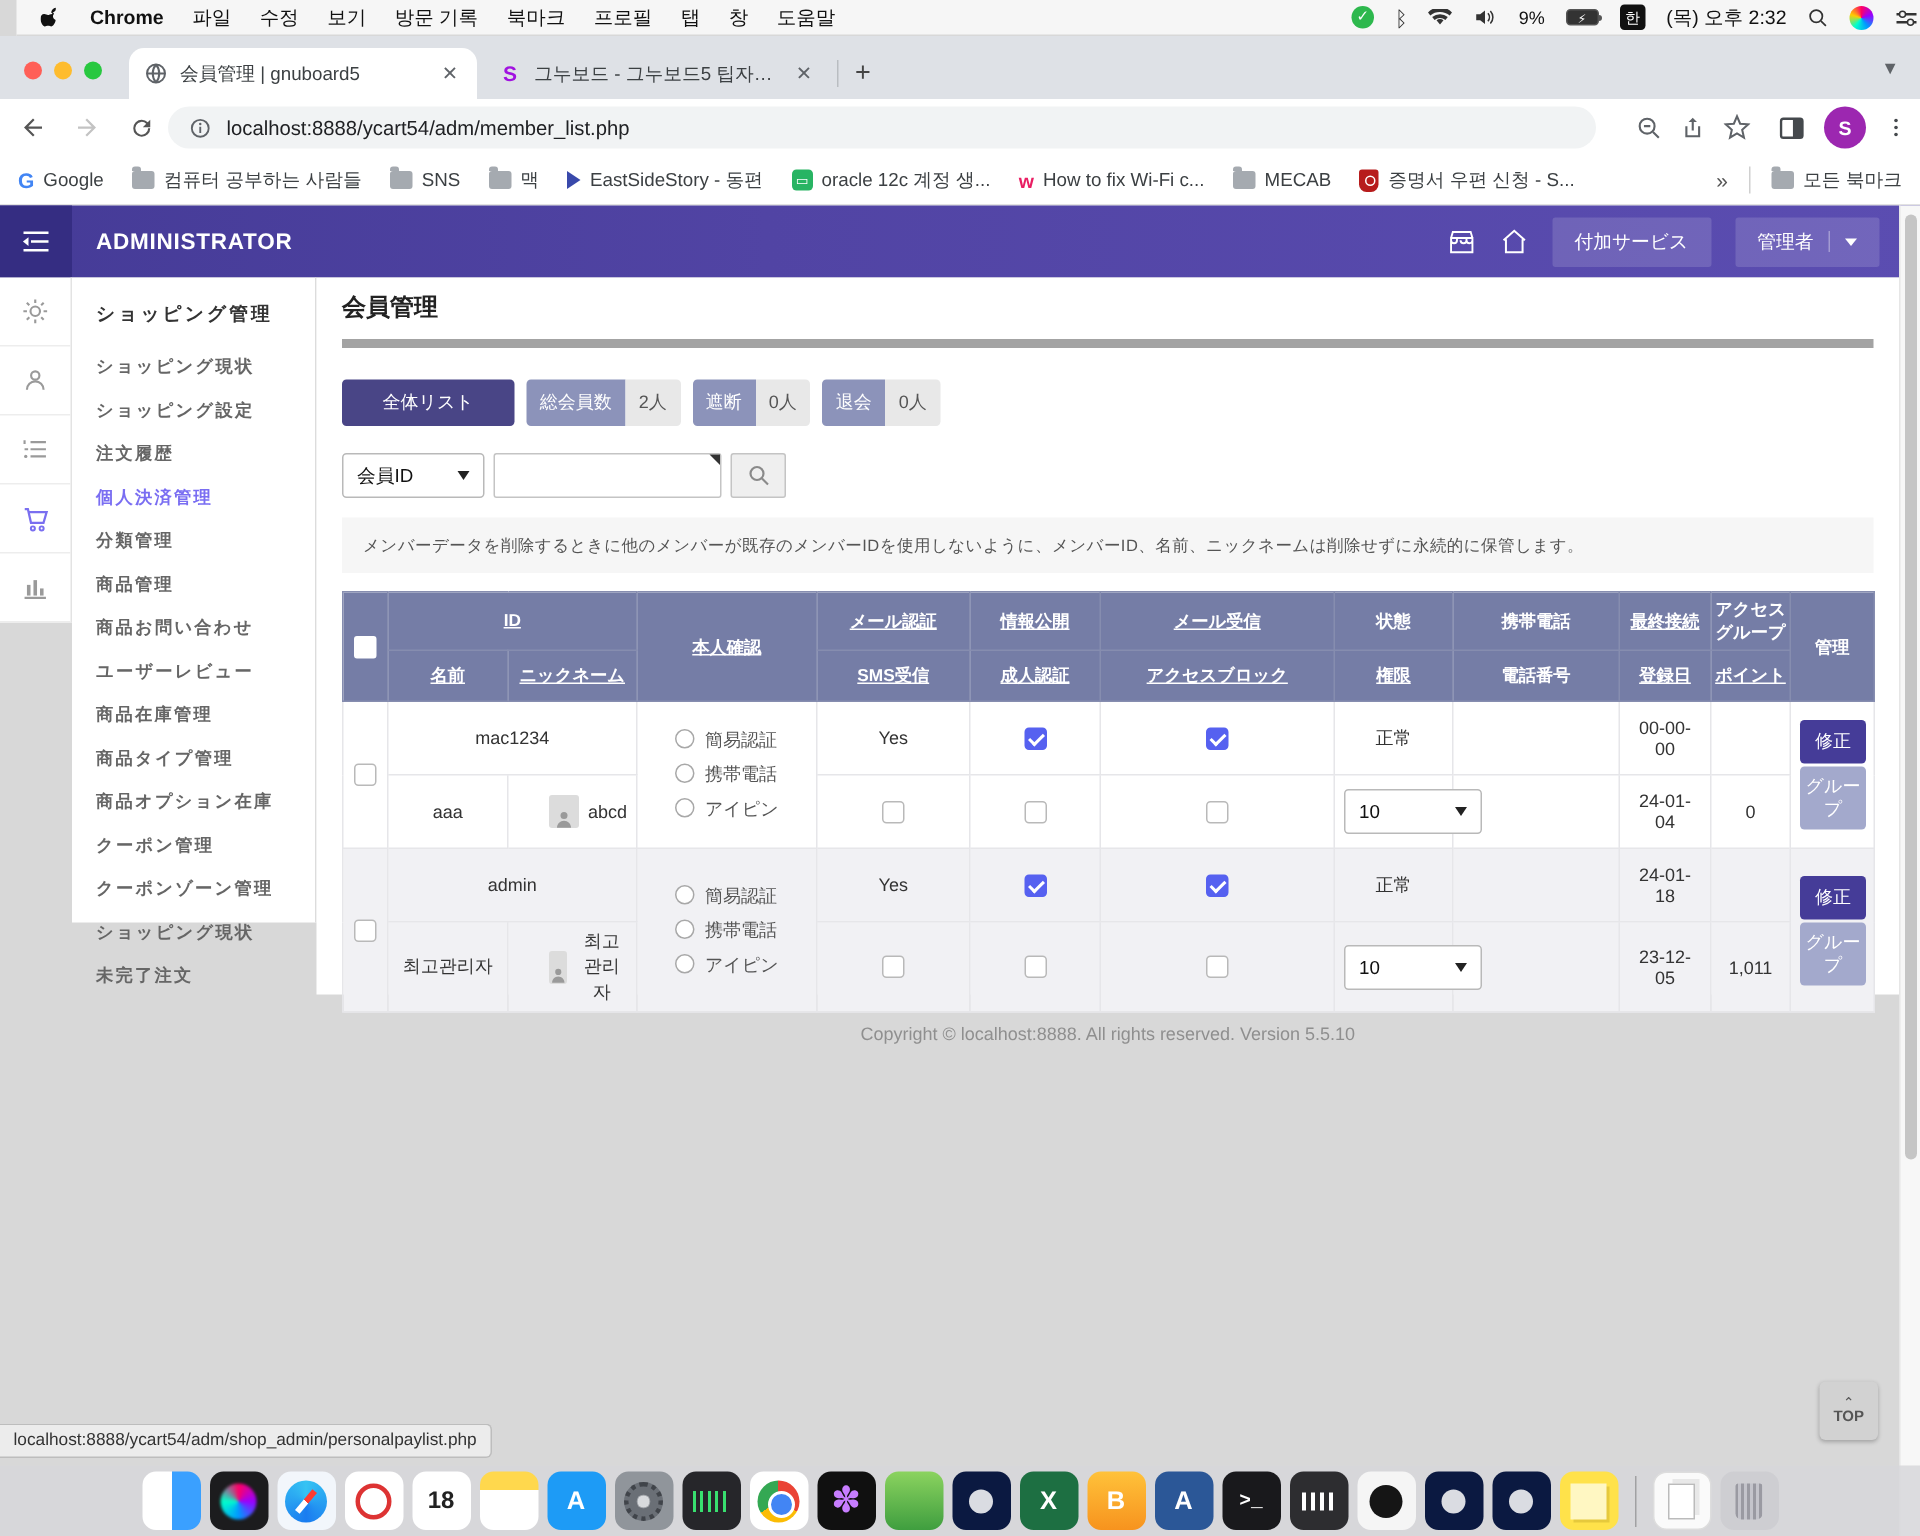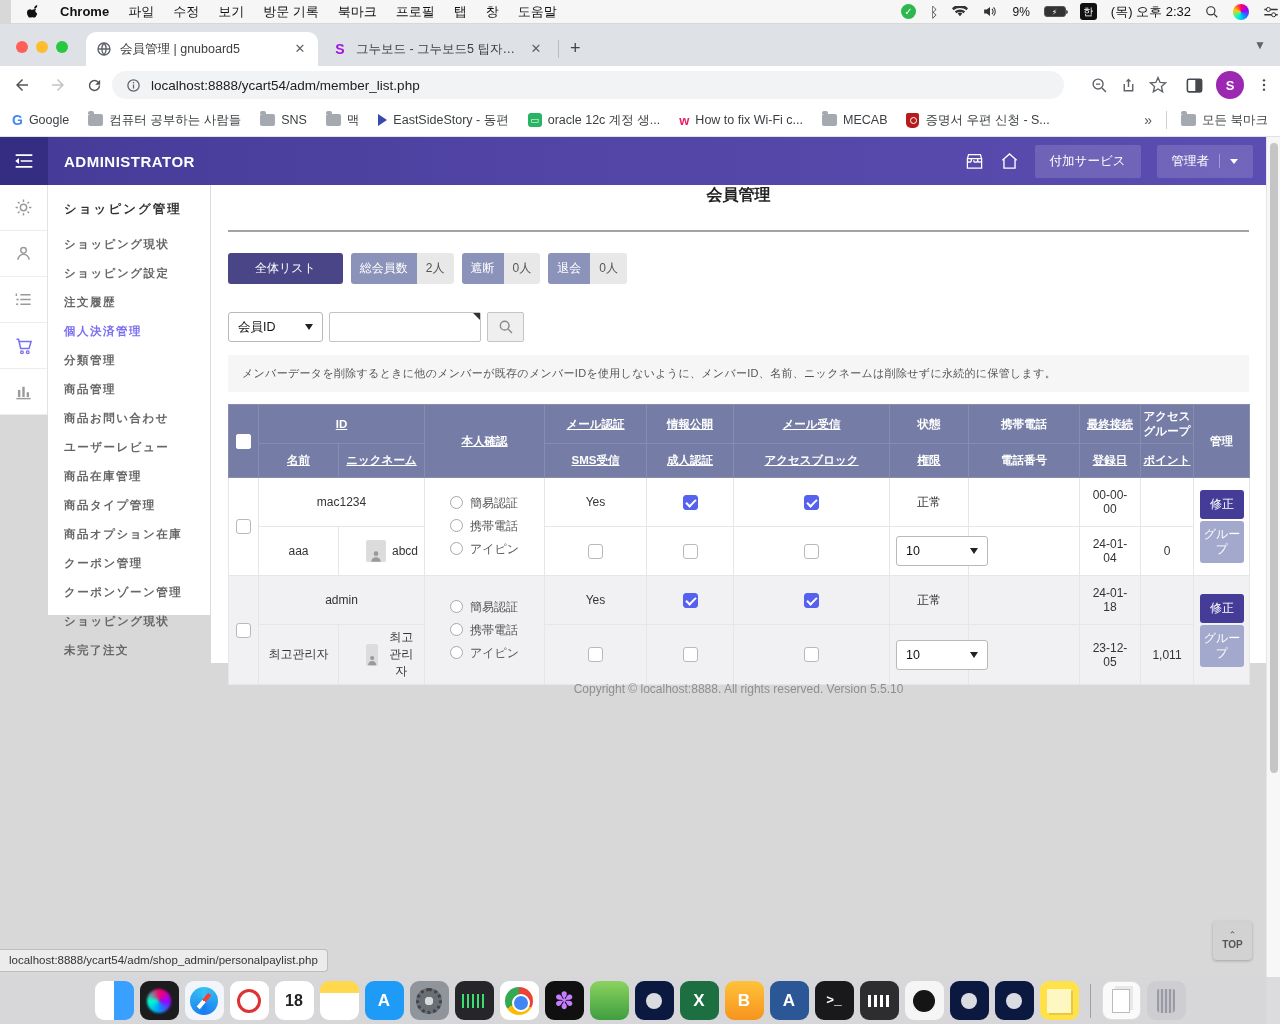--- a/index.html
+++ b/index.html
@@ -67,34 +67,34 @@
   
   .rail { position:absolute; left:0; top:185px; width:48px; height:230px; background:#fff; border-right:1px solid #e3e3e3; }
   .rail-cell { height:46px; display:flex; align-items:center; justify-content:center; border-bottom:1px solid #ededed; }
   .submenu { position:absolute; left:48px; top:185px; width:163px; height:430px; background:#fff; border-right:1px solid #dcdcdc; }
   .sm-head { font-size:12.5px; font-weight:bold; letter-spacing:2px; color:#333; padding:16px 0 12px 16px; }
   .sm-item { font-size:11.5px; letter-spacing:1.5px; color:#666; padding:7px 0 7px 16px; white-space:nowrap;font-weight:bold; }
   .sm-item.active { color:#7a6ef2; }
 
   
   .card { position:absolute; left:211px; top:185px; width:1055px; height:478px; background:#fff; padding:0 17px; }
-  .titlerow { height:47px; border-bottom:2px solid #a3a3a3; display:flex; align-items:center;flex-direction:column; }
+  .titlerow { height:47px; border-bottom:6px solid #a3a3a3; display:flex; align-items:center; }
   .pgtitle { font-size:16px; font-weight:bold; color:#222; }
   .titlebtns { margin-left:auto; display:flex; gap:7px; }
   .btn { border:none; color:#fff; font-size:12.5px; font-weight:bold; border-radius:3px; padding:7px 12px; font-family:inherit; }
   .btn-slate { background:#949bc1; }
   .btn-pink { background:#ee1b64; }
 
   .filters { margin-top:21px; display:flex; gap:8px; align-items:center; }
   .pill-dark { background:#494586; color:#fff; font-size:12px; padding:7px 27px; border-radius:3px; }
   .statpair { display:flex; }
   .stat-l { background:#8c93ba; color:#fff; font-size:12px; padding:7px 9px; border-radius:3px 0 0 3px; }
   .stat-v { background:#e8e8e8; color:#555; font-size:12px; padding:7px 9px; border-radius:0 3px 3px 0; }
 
-  .searchrow { margin-top:28px; display:flex; gap:6px; align-items:flex-start; }
+  .searchrow { margin-top:18px; display:flex; gap:6px; align-items:flex-start; }
   .fselect { display:inline-flex; align-items:center; justify-content:space-between; border:1px solid #b9b9b9; border-radius:3px; background:#fff; height:30px; padding:0 9px; font-size:12.5px; color:#111; }
   .caret { width:0; height:0; border-left:4.5px solid transparent; border-right:4.5px solid transparent; border-top:6px solid #222; }
   .sinput { width:152px; height:30px; border:1px solid #c4c4c4; border-radius:2px; position:relative; background:#fff; }
   .sinput input { width:100%; height:100%; border:none; outline:none; padding:0 8px; font-size:13px; background:transparent; }
   .sinput::after { content:""; position:absolute; right:0; top:0; border-top:7px solid #333; border-left:7px solid transparent; }
   .sbtn { width:37px; height:30px; background:#efefef; border:1px solid #c4c4c4; border-radius:2px; display:flex; align-items:center; justify-content:center; }
 
   .notice { margin-top:13px; background:#f6f6f6; padding:11px 14px; font-size:11px; color:#555; letter-spacing:0.3px; }
 
   

